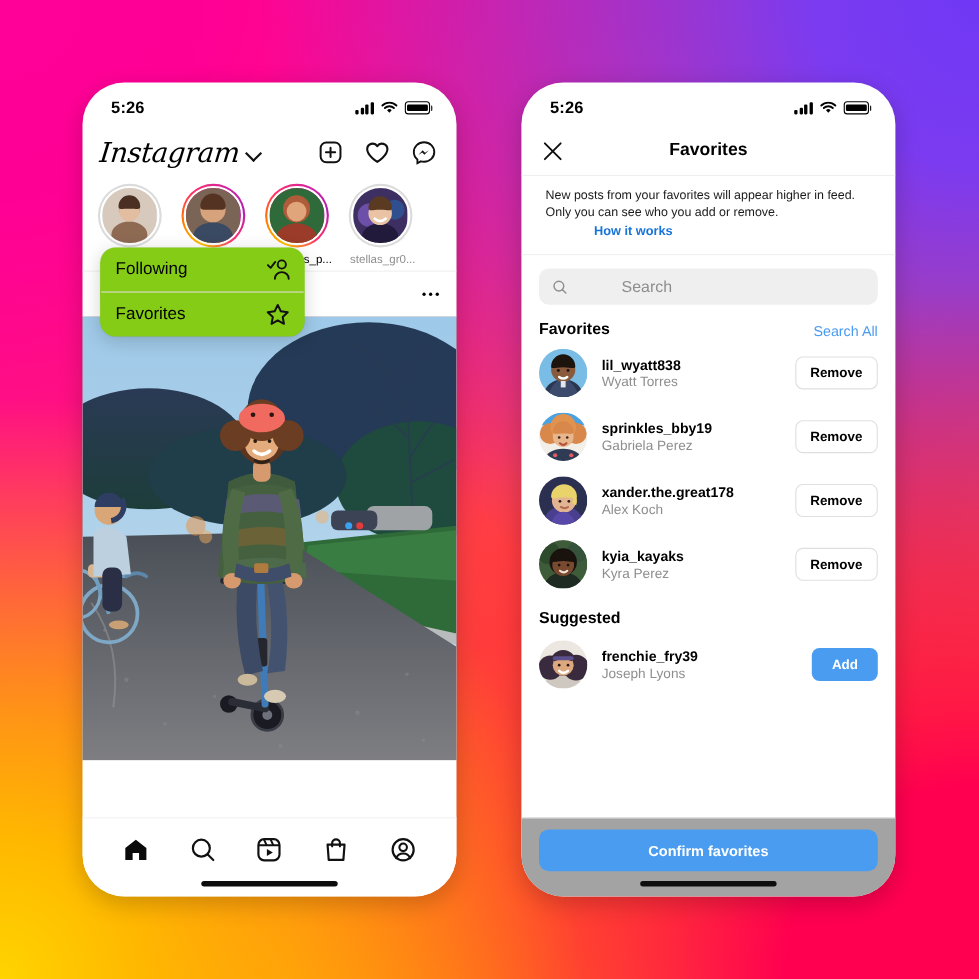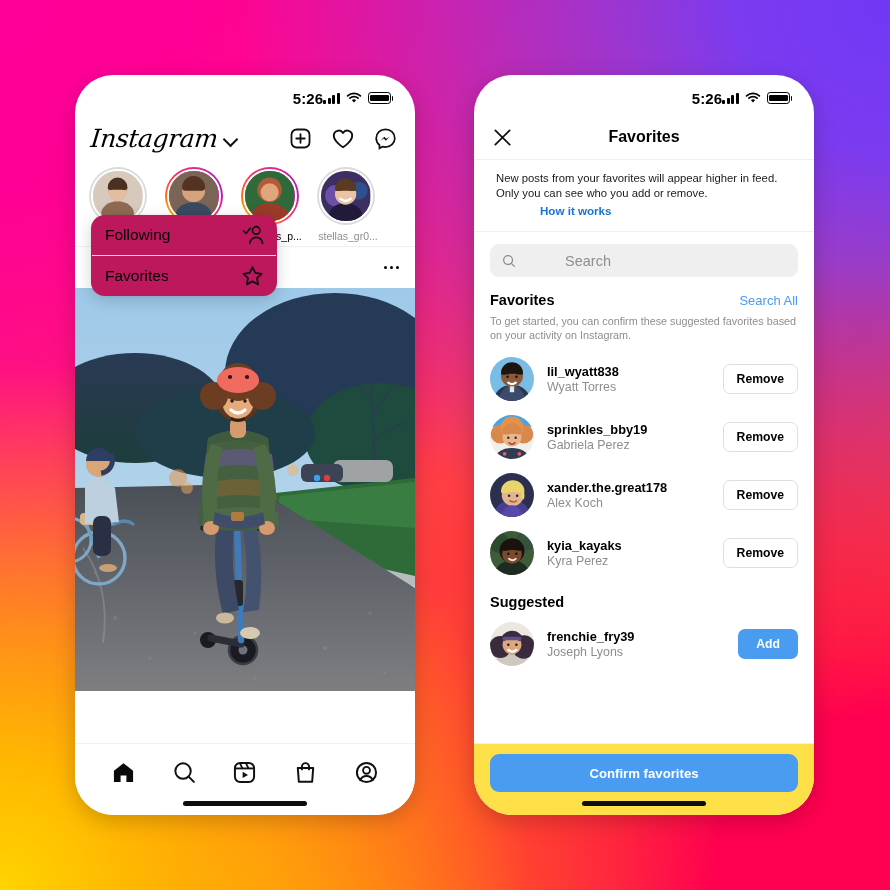--- a/index.html
+++ b/index.html
@@ -20,21 +20,21 @@
   
   .phone{
     position:absolute;top:75px;width:340px;height:740px;
     background:#fff;border-radius:38px;overflow:hidden;
     box-shadow:0 6px 22px rgba(0,0,0,.20);
   }
   .phone.left{left:75px;}
   .phone.right{left:474px;}
 
   .statusbar{
-    height:40px;display:flex;align-items:center;justify-content:flex-end;
+    height:40px;display:flex;align-items:center;justify-content:space-between;
     padding:6px 24px 0 26px;box-sizing:border-box;
   }
   .sb-time{font-size:15px;font-weight:700;color:#000;letter-spacing:.1px;}
   .sb-icons{display:flex;align-items:center;gap:6px;}
   .bars{display:flex;align-items:flex-end;gap:1.6px;height:11px;}
   .bars i{display:block;width:3px;background:#000;border-radius:1px;}
   .bars i:nth-child(1){height:4px;}
   .bars i:nth-child(2){height:6px;}
   .bars i:nth-child(3){height:8.5px;}
   .bars i:nth-child(4){height:11px;}
@@ -64,22 +64,22 @@
   .ring{
     width:58px;height:58px;border-radius:50%;padding:2.4px;box-sizing:border-box;
     background:conic-gradient(from 200deg,#FFC200,#FF7A00,#FF2E6B,#D6249F,#B01EAF,#FF2E6B,#FFC200);
   }
   .ring.plain{background:#dbdbdb;}
   .ring>div{width:100%;height:100%;border-radius:50%;border:2.2px solid #fff;box-sizing:border-box;overflow:hidden;}
   .story-name{font-size:10.5px;color:#000;margin-top:5px;white-space:nowrap;overflow:hidden;}
   .story-name.dim{color:#8e8e8e;}
 
   .dropdown{
-    position:absolute;left:16px;top:140px;width:186px;
-    background:#be185d;border-radius:14px;z-index:6;
+    position:absolute;left:16px;top:150px;width:186px;
+    background:#84cc16;border-radius:14px;z-index:6;
     box-shadow:0 4px 16px rgba(0,0,0,.17), 0 0 0 .5px rgba(0,0,0,.05);
     overflow:hidden;
   }
   .dd-item{
     height:40px;display:flex;align-items:center;justify-content:space-between;
     padding:0 13px 0 14px;font-size:15.5px;color:#000;box-sizing:border-box;
   }
   .dd-sep{height:1px;background:#e2dbd4;margin:0 1px;}
 
   .post-head{
@@ -132,21 +132,21 @@
     border:1px solid #dfdfdf;background:#fff;border-radius:7px;
     font-size:12.2px;font-weight:700;color:#000;padding:7px 13px;
     font-family:"Liberation Sans", sans-serif;cursor:pointer;
   }
   .btn-add{
     border:none;background:#4a9cf0;border-radius:7px;
     font-size:12.2px;font-weight:700;color:#fff;padding:8px 18px;
     font-family:"Liberation Sans", sans-serif;cursor:pointer;
   }
   .confirm-wrap{position:absolute;left:0;right:0;bottom:0;padding:10px 16px 0;box-sizing:border-box;
-                background:#fde047;border-top:1px solid #f0f0f0;height:72px;}
+                background:#a3a3a3;border-top:1px solid #f0f0f0;height:72px;}
   .btn-confirm{
     width:100%;height:38px;border:none;border-radius:9px;background:#4a9cf0;
     color:#fff;font-size:13.2px;font-weight:700;font-family:"Liberation Sans", sans-serif;cursor:pointer;
   }
   .av-img{width:100%;height:100%;display:block;}
 </style>
 </head>
 <body>
 
 <div class="stage">
@@ -485,21 +485,20 @@
           <path d="M16 16 21.2 21.2" stroke="#8e8e8e" stroke-width="2.2" stroke-linecap="round"></path>
         </svg>
         <span>Search</span>
       </div>
     </div>
 
     <div class="sec-row">
       <div class="sec-title">Favorites</div>
       <div class="sec-link">Search All</div>
     </div>
-    <div class="sec-sub">To get started, you can confirm these suggested favorites based on your activity on Instagram.</div>
 
     <div class="urow">
       <div class="uav">
         <svg class="av-img" viewBox="0 0 60 60">
           <rect width="60" height="60" fill="#79bce6"></rect>
           <ellipse cx="30" cy="58" rx="24" ry="20" fill="#2a3550"></ellipse>
           <path d="M10 60 q8 -22 20 -22 t20 22z" fill="#3c4a6b"></path>
           <circle cx="30" cy="26" r="15" fill="#8a5a3c"></circle>
           <path d="M15 22a15 15 0 0 1 30 0c0 4-6 1-15 1s-15 3-15-1z" fill="#1d140e"></path>
           <circle cx="24" cy="27" r="1.8" fill="#1d140e"></circle>

